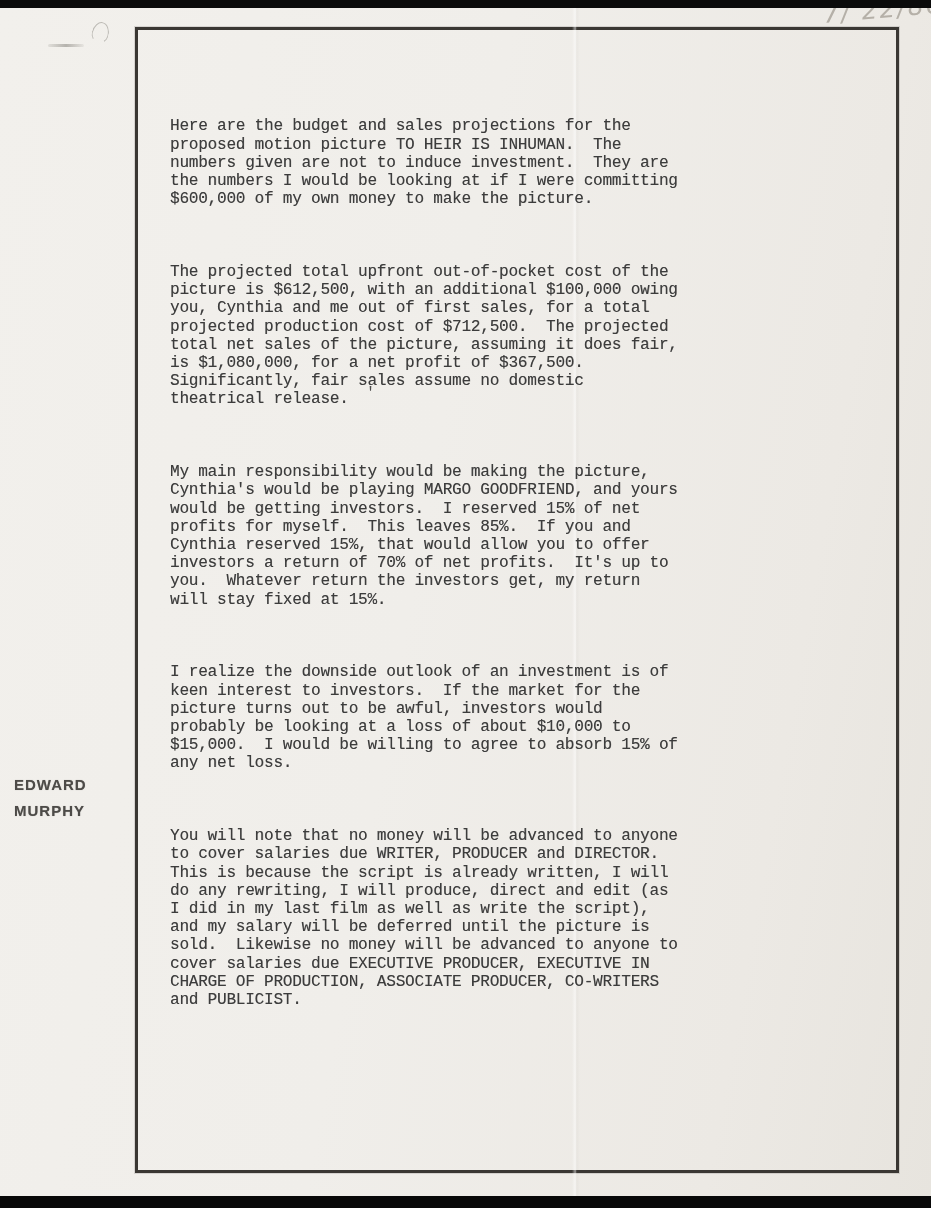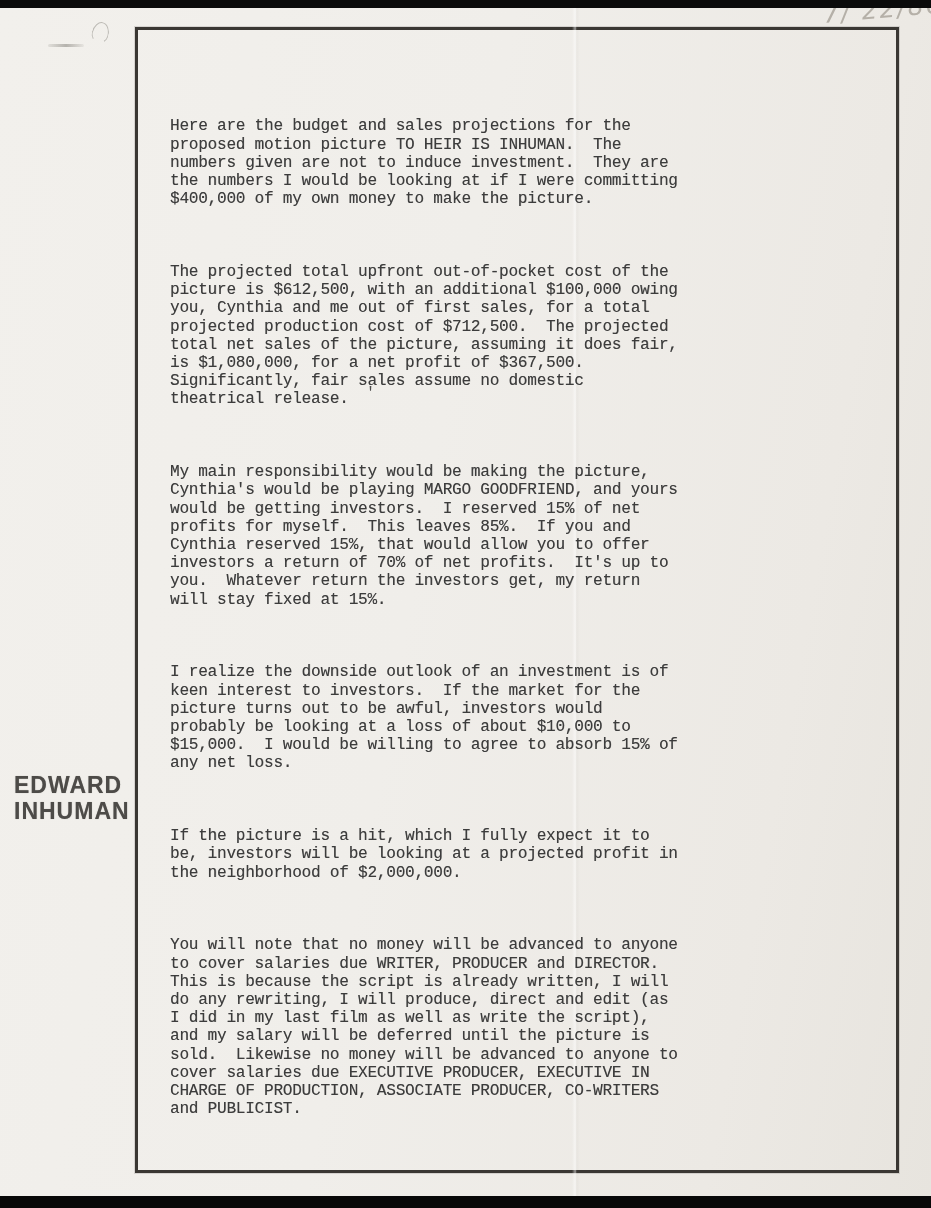--- a/index.html
+++ b/index.html
@@ -67,21 +67,21 @@
   }
   .letter-block {
     margin: 0 0 18.2px 0;
   }
   .letterhead {
     position: absolute;
     left: 14px;
     top: 772px;
     font-family: "Liberation Sans", sans-serif;
     font-weight: bold;
-    font-size: 23px;
+    font-size: 15px;
     line-height: 26px;
     letter-spacing: 1px;
     color: #4d4b48;
     text-shadow: 0 0 0.8px rgba(77,75,72,0.5);
   }
   .handwritten-note {
     position: absolute;
     left: 822px;
     top: 0px;
     font-family: "DejaVu Sans", sans-serif;
@@ -130,29 +130,29 @@
   <div class="smudge-dash"></div>
 
   <div class="handwritten-note">7/ 22/86</div>
 
   <div class="letter-frame"></div>
 
   <div class="fold-line"></div>
 
   <div class="letterhead">
     <div>EDWARD</div>
-    <div>INHUMAN</div>
+    <div>MURPHY</div>
   </div>
 
   <div class="letter-body">
     <div class="letter-block">Here are the budget and sales projections for the
 proposed motion picture TO HEIR IS INHUMAN.  The
 numbers given are not to induce investment.  They are
 the numbers I would be looking at if I were committing
-$400,000 of my own money to make the picture.</div>
+$600,000 of my own money to make the picture.</div>
     <div class="letter-block">The projected total upfront out-of-pocket cost of the
 picture is $612,500, with an additional $100,000 owing
 you, Cynthia and me out of first sales, for a total
 projected production cost of $712,500.  The projected
 total net sales of the picture, assuming it does fair,
 is $1,080,000, for a net profit of $367,500.
 Significantly, fair sales assume no domestic
 theatrical release.</div>
     <div class="letter-block">My main responsibility would be making the picture,
 Cynthia's would be playing MARGO GOODFRIEND, and yours
@@ -161,23 +161,20 @@
 Cynthia reserved 15%, that would allow you to offer
 investors a return of 70% of net profits.  It's up to
 you.  Whatever return the investors get, my return
 will stay fixed at 15%.</div>
     <div class="letter-block">I realize the downside outlook of an investment is of
 keen interest to investors.  If the market for the
 picture turns out to be awful, investors would
 probably be looking at a loss of about $10,000 to
 $15,000.  I would be willing to agree to absorb 15% of
 any net loss.</div>
-    <div class="letter-block">If the picture is a hit, which I fully expect it to
-be, investors will be looking at a projected profit in
-the neighborhood of $2,000,000.</div>
     <div class="letter-block">You will note that no money will be advanced to anyone
 to cover salaries due WRITER, PRODUCER and DIRECTOR.
 This is because the script is already written, I will
 do any rewriting, I will produce, direct and edit (as
 I did in my last film as well as write the script),
 and my salary will be deferred until the picture is
 sold.  Likewise no money will be advanced to anyone to
 cover salaries due EXECUTIVE PRODUCER, EXECUTIVE IN
 CHARGE OF PRODUCTION, ASSOCIATE PRODUCER, CO-WRITERS
 and PUBLICIST.</div>

